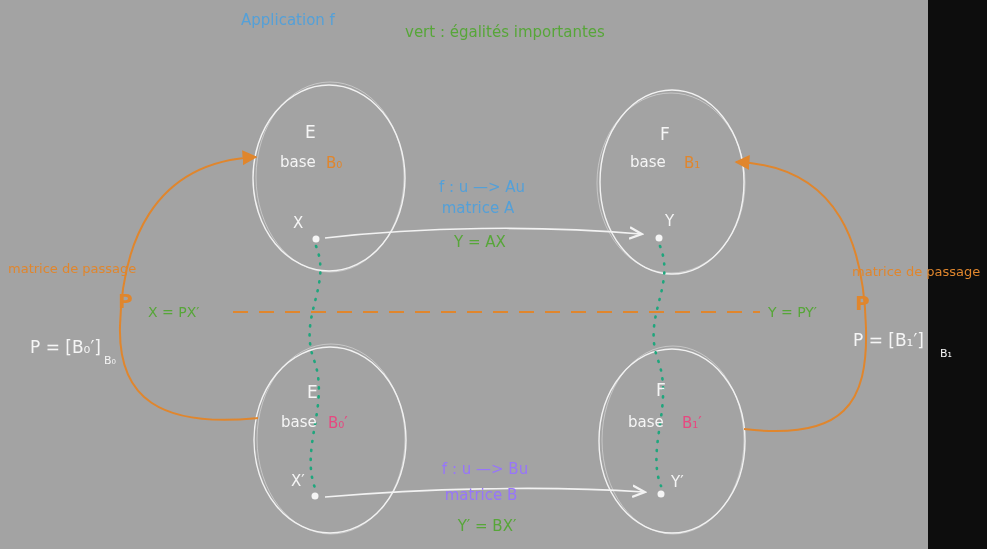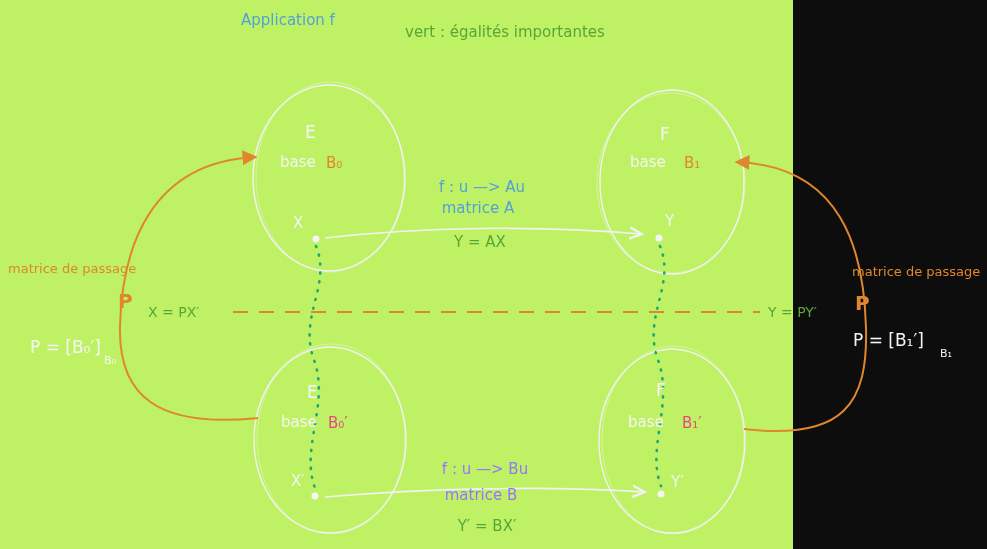--- a/index.html
+++ b/index.html
@@ -1,16 +1,16 @@
 <!DOCTYPE html>
 <html><head>
 <meta charset="utf-8">
 <style>
   html,body{margin:0;padding:0;background:#0d0d0d;width:987px;height:549px;overflow:hidden;}
-  .stage{position:relative;width:793px;height:549px;background:#bef264;
+  .stage{position:relative;width:928px;height:549px;background:#a3a3a3;
          font-family:"DejaVu Sans", sans-serif;}
   svg{position:absolute;top:0;left:0;}
   text{font-family:"DejaVu Sans", sans-serif;}
   .t-white{fill:#f5f5f5;}
   .t-blue{fill:#54a0d8;}
   .t-green{fill:#57a639;}
   .t-orange{fill:#e0862d;}
   .t-pink{fill:#e64980;}
   .t-purple{fill:#9775fa;}
   .stroke-white{stroke:#f2f2f2;fill:none;}

